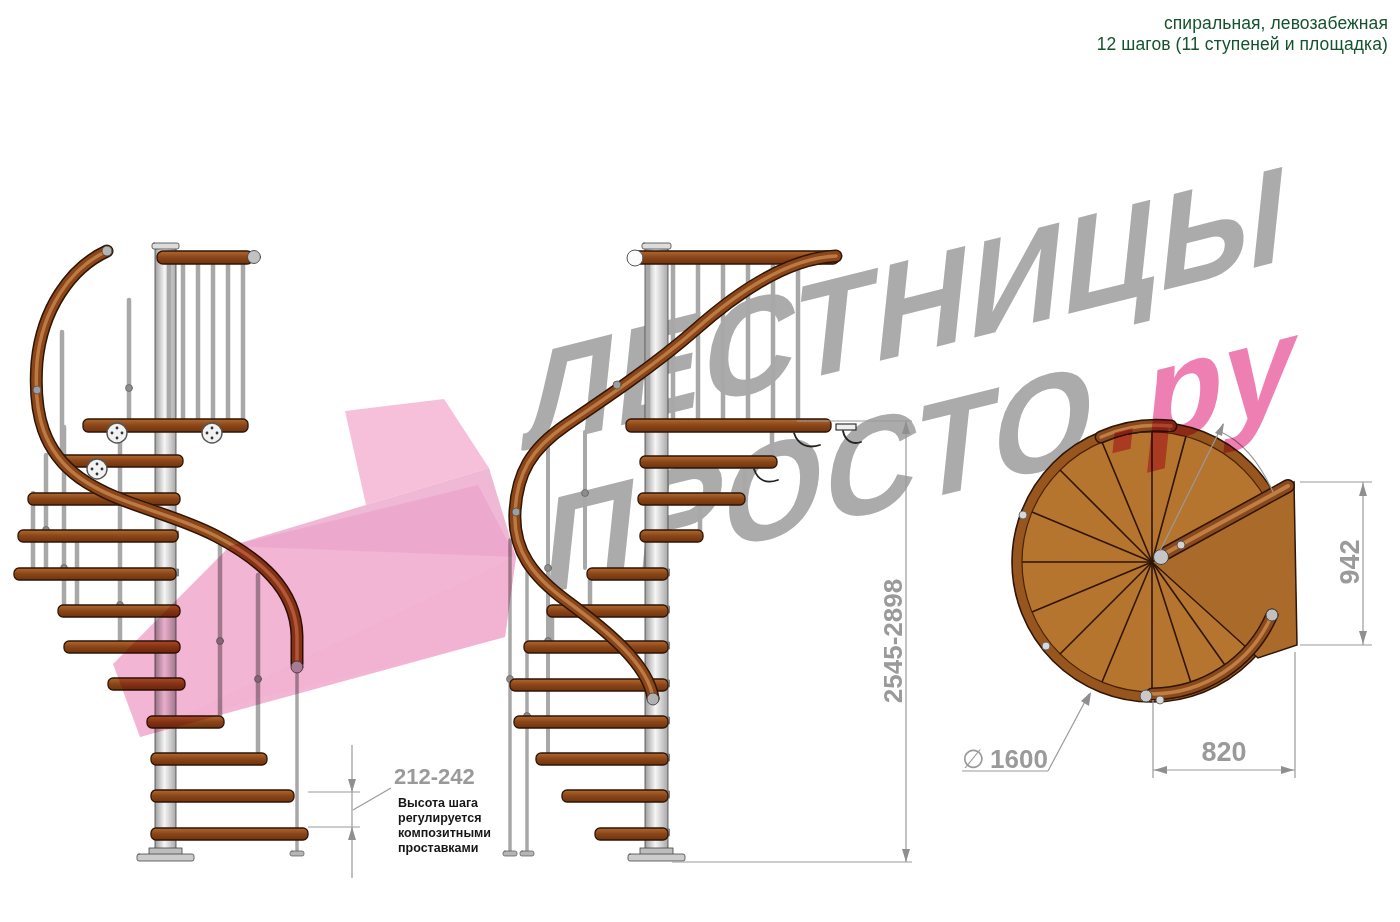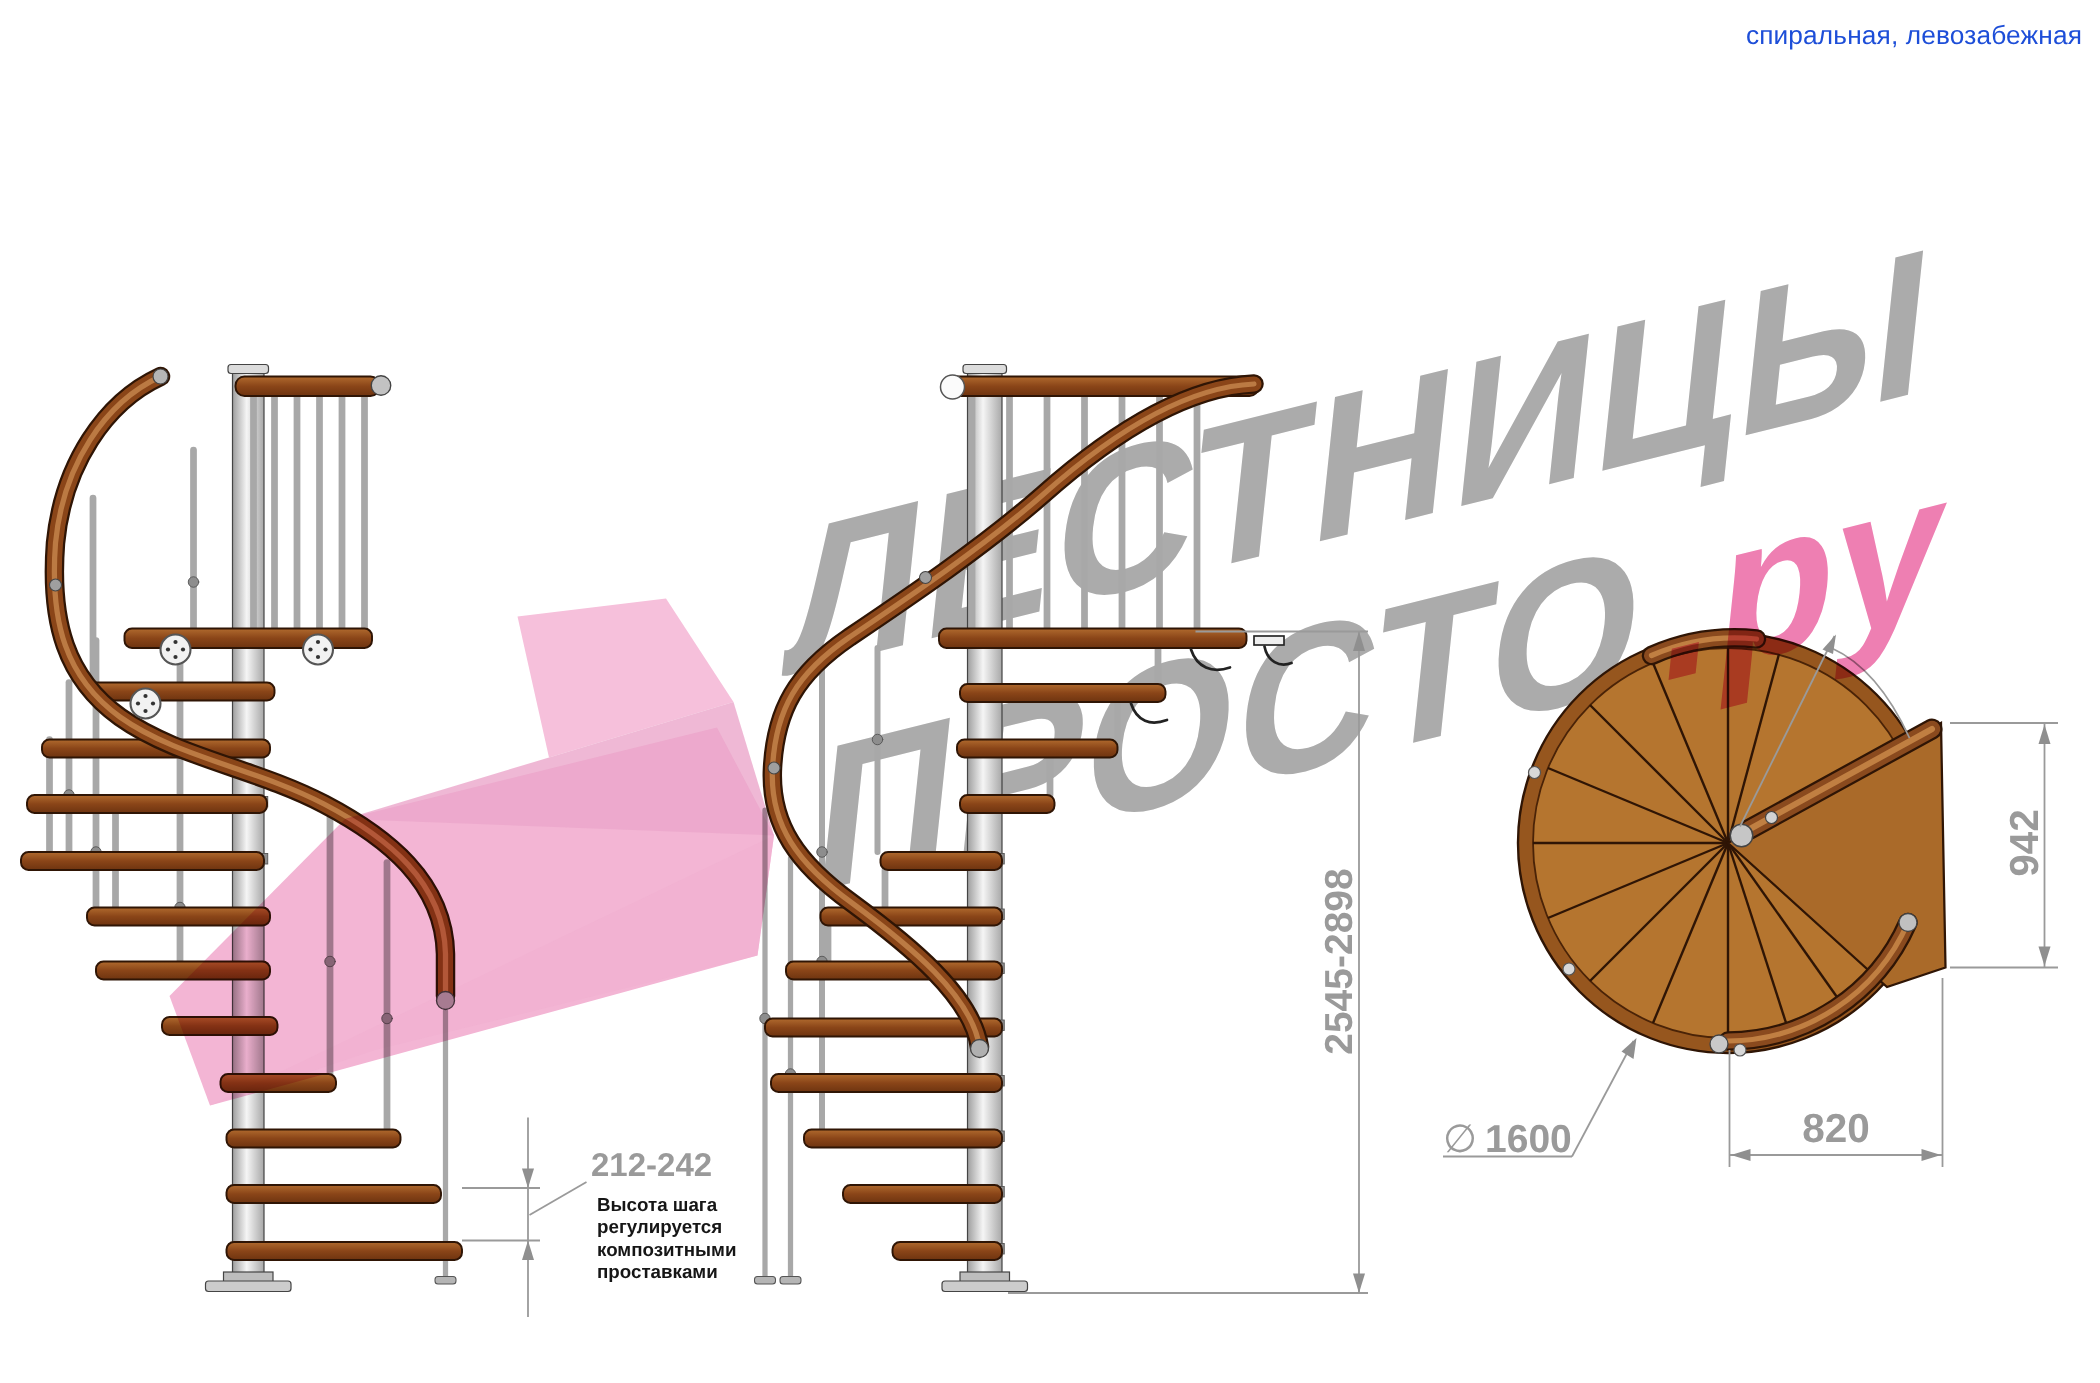--- a/index.html
+++ b/index.html
@@ -2,21 +2,21 @@
 <html><head>
 <meta charset="utf-8">
 <style>
   html,body{margin:0;padding:0;background:#ffffff;}
   body{width:1400px;height:922px;position:relative;overflow:hidden;
        font-family:"Liberation Sans","DejaVu Sans",sans-serif;}
   .layer{position:absolute;left:0;top:0;width:1400px;height:922px;pointer-events:none;}
 
   
   .header{position:absolute;top:13px;right:12px;text-align:right;
-          font-size:17.5px;line-height:21px;color:#1d4ed8;letter-spacing:.1px;}
+          font-size:17.5px;line-height:21px;color:#14532d;letter-spacing:.1px;}
 
   
   .wm{position:absolute;font-weight:bold;font-size:132px;line-height:1;
       white-space:nowrap;letter-spacing:2px;transform-origin:0 0;
       transform:rotate(-14deg) skewX(-20deg);}
   .wm-gray{color:#ababab;}
   .wm-pink{color:#ee7fb2;}
   .wm1{left:533px;top:333px;}
   .wm2{left:552px;top:478px;}
   .wm2b{left:1116px;top:338px;}
@@ -343,13 +343,14 @@
     <polygon points="345,411 444,399 489,468 366,505" fill="#f6c0db"></polygon>
     <polygon points="230,546 478,485 516,557 505,637 140,737 113,664" fill="#f3b5d4"></polygon>
     <polygon points="366,505 489,468 516,557 230,546" fill="#eba6ca" opacity="0.8"></polygon>
     <polygon points="516,557 505,637 250,700 140,737" fill="#f0aed0" opacity="0.55"></polygon>
   </svg>
   <div class="wm wm-pink wm2b">.ру</div>
 </div>
 
 <div class="header top">
   <div>спиральная, левозабежная</div>
+  <div>12 шагов (11 ступеней и площадка)</div>
 </div>
 
 </body></html>

